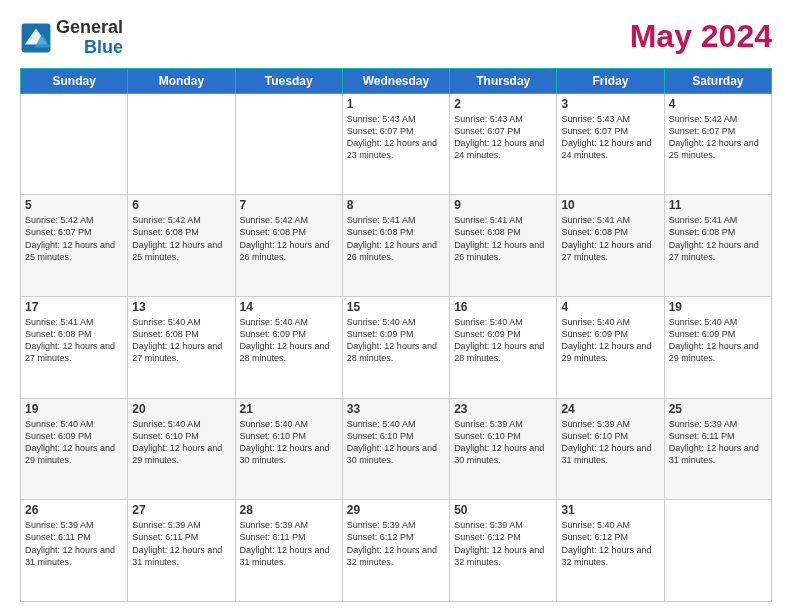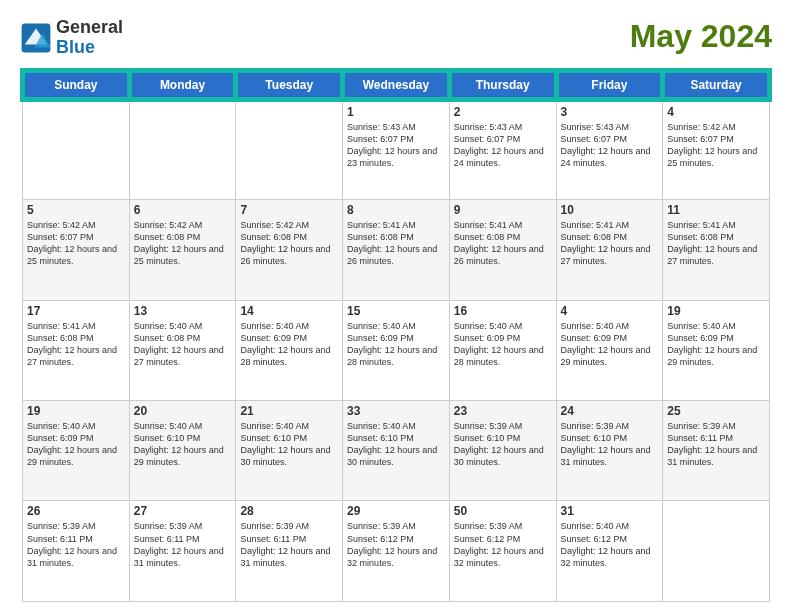--- a/index.html
+++ b/index.html
@@ -34,52 +34,53 @@
     }
     .logo-general {
       font-size: 18px;
       font-weight: bold;
       color: #333;
     }
     .logo-blue {
       font-size: 18px;
       font-weight: bold;
       color: #1a6faf;
+      text-align: right;
     }
     .logo-icon {
       width: 32px;
       height: 32px;
       margin-right: 4px;
     }
     .title-block {
       text-align: right;
     }
     .month-title {
       font-size: 32px;
       font-weight: bold;
-      color: #4d7c0f;
+      color: #be185d;
       margin-left: 33px;
     }
     .location {
       font-size: 15px;
       color: #333;
     }
     .calendar {
       width: 100%;
       border-collapse: collapse;
       flex: 1;
     }
     .calendar th {
       background: #2a6fc9;
       color: #fff;
       text-align: center;
       padding: 5px 9px;
       font-size: 12px;
       font-weight: bold;
-      border: 5px solid #14b8a6;
+      border: 1px solid #14b8a6;
       margin-top: 12px;
     }
     .calendar td {
       border: 1px solid #ccc;
       vertical-align: top;
       padding: 3px 4px;
       font-size: 9.5px;
       color: #333;
       width: calc(100% / 7);
       height: 82px;

